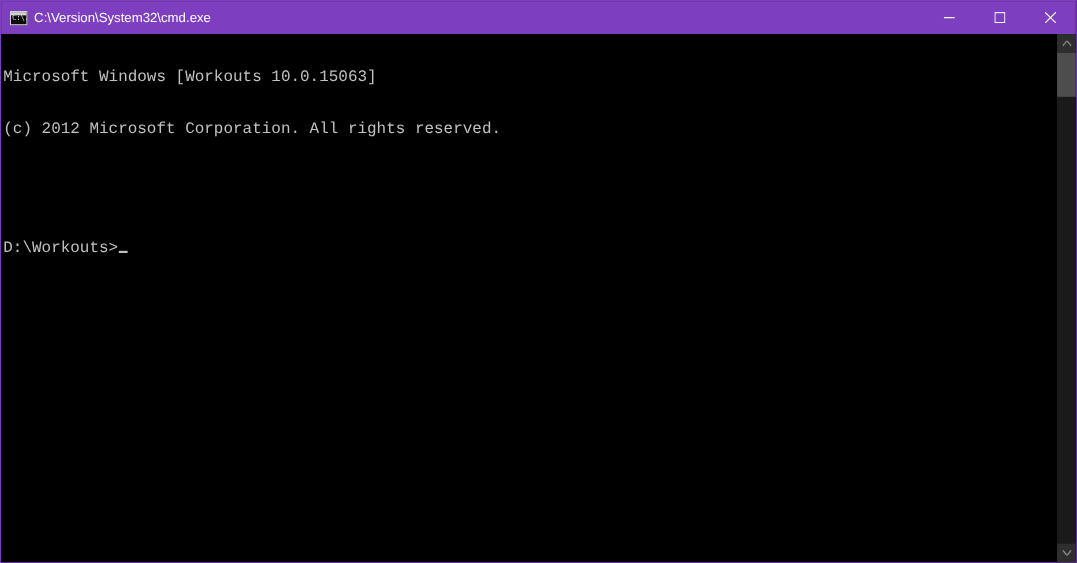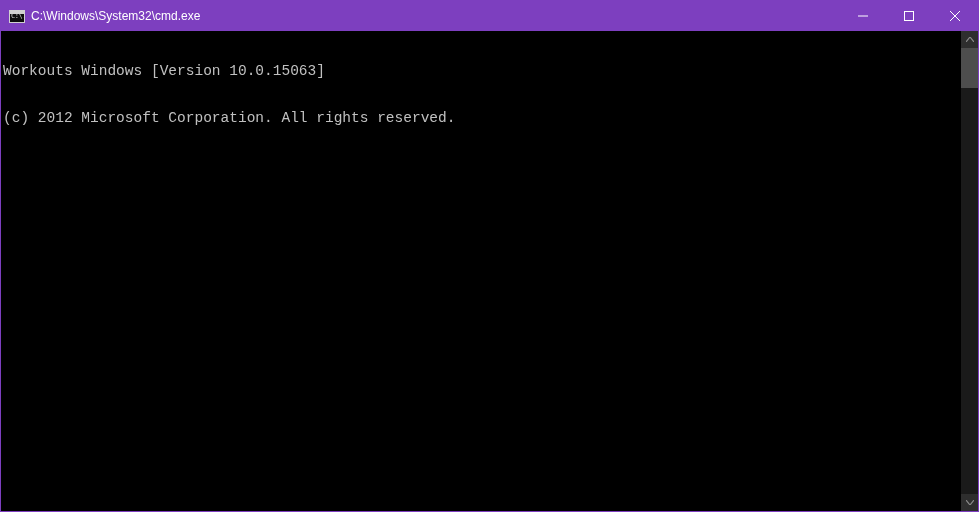--- a/index.html
+++ b/index.html
@@ -130,21 +130,21 @@
 
 <div class="window">
 
   <div class="titlebar">
     <div class="icon-box">
       <div class="cmd-icon-bg">
         <div class="bar"></div>
         <div class="txt">C:\.</div>
       </div>
     </div>
-    <div class="title-text">C:\Windows\System32\cmd.exe</div>
+    <div class="title-text">C:\Version\System32\cmd.exe</div>
     <div class="spacer"></div>
     <div class="win-btn">
       <svg width="10" height="10" viewBox="0 0 10 10">
         <line x1="0" y1="5" x2="10" y2="5" stroke="#fff" stroke-width="1"></line>
       </svg>
     </div>
     <div class="win-btn">
       <svg width="10" height="10" viewBox="0 0 10 10">
         <rect x="0.5" y="0.5" width="9" height="9" fill="none" stroke="#fff" stroke-width="1"></rect>
       </svg>
@@ -152,24 +152,25 @@
     <div class="win-btn">
       <svg width="10" height="10" viewBox="0 0 10 10">
         <line x1="0" y1="0" x2="10" y2="10" stroke="#fff" stroke-width="1"></line>
         <line x1="10" y1="0" x2="0" y2="10" stroke="#fff" stroke-width="1"></line>
       </svg>
     </div>
   </div>
 
   <div class="client-area">
     <div class="terminal">
-      <span class="line">Workouts Windows [Version 10.0.15063]</span>
+      <span class="line">Microsoft Windows [Workouts 10.0.15063]</span>
       <span class="line">(c) 2012 Microsoft Corporation. All rights reserved.</span>
       <span class="line"></span>
       <span class="line"></span>
+      <span class="line"><span>D:\Workouts&gt;</span><span class="cursor"></span></span>
     </div>
     <div class="scrollbar">
       <div class="sb-btn">
         <svg width="8" height="5" viewBox="0 0 8 5">
           <path d="M0 5 L4 0 L8 5" fill="none" stroke="#8a8a8a" stroke-width="1.2"></path>
         </svg>
       </div>
       <div class="sb-track">
         <div class="sb-thumb"></div>
       </div>

